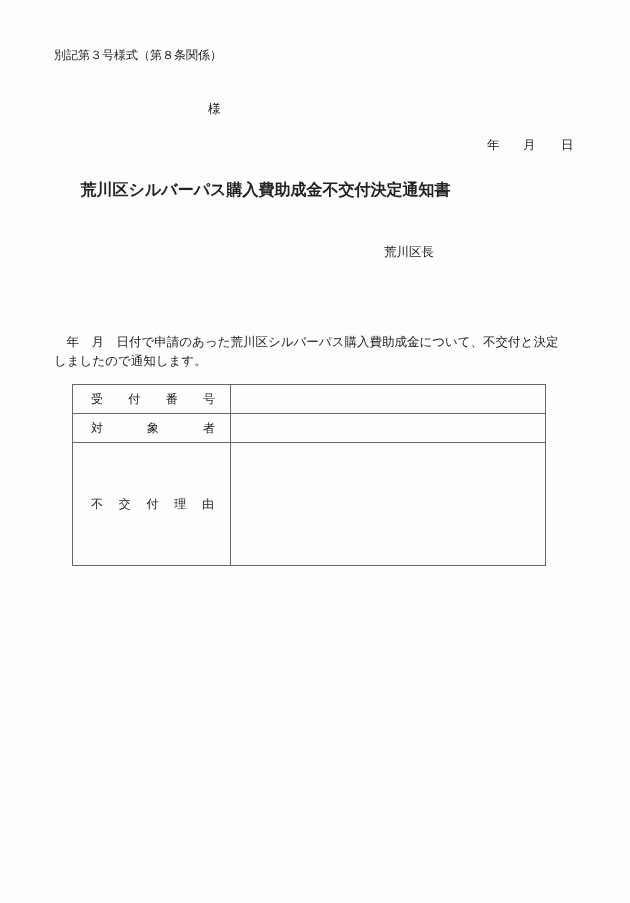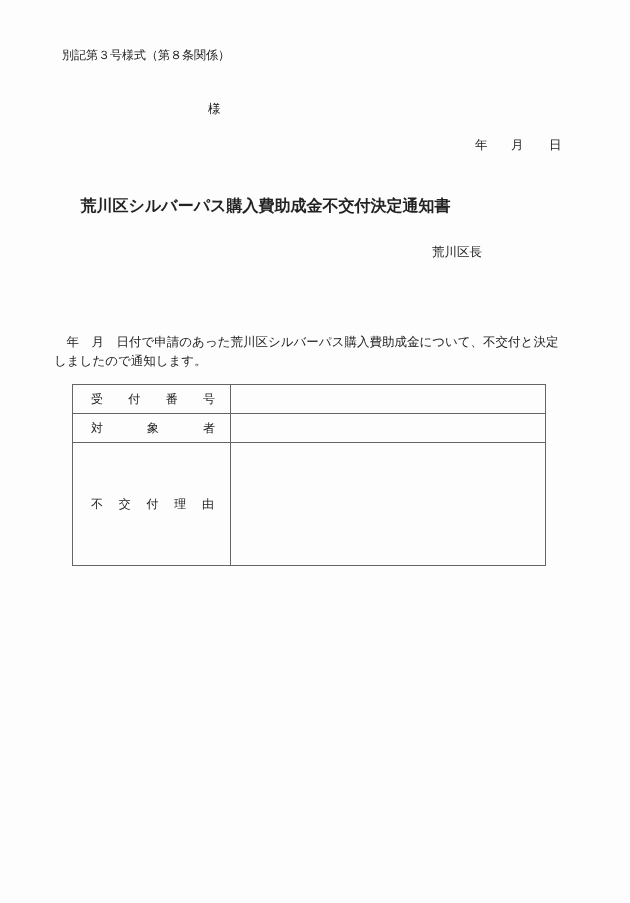--- a/index.html
+++ b/index.html
@@ -1,29 +1,29 @@
 <!DOCTYPE html>
 <html><head>
 <meta charset="utf-8">
 <style>
   html, body { margin:0; padding:0; }
   body {
     width:630px; height:903px; background:#fdfdfd; position:relative; overflow:hidden;
     font-family: "DejaVu Serif", "Liberation Serif", serif; color:#222;
   }
   .abs { position:absolute; white-space:nowrap; }
-  .form-no { left:62px; top:47px; font-size:12px; }
+  .form-no { left:54px; top:47px; font-size:12px; }
   .addressee { left:208px; top:101px; font-size:12.5px; }
-  .date { left:475px; top:137px; font-size:12.5px; }
+  .date { left:487px; top:137px; font-size:12.5px; }
   .date span { display:inline-block; }
   .date .y { width:36px; }
   .date .m { width:38px; }
   .title { left:0; width:531px; text-align:center; top:180px; font-size:16px; font-weight:bold;
-    font-family: "DejaVu Sans", "Liberation Sans", sans-serif; margin-top: 16px; }
-  .issuer { left:384px; top:244px; font-size:12.5px;margin-left:48px; }
+    font-family: "DejaVu Sans", "Liberation Sans", sans-serif; }
+  .issuer { left:384px; top:244px; font-size:12.5px; }
   .body-text { left:54px; top:332px; width:510px; font-size:12.5px; line-height:19px; white-space:normal; }
   table.info {
     position:absolute; left:72px; top:384px; width:474px; border-collapse:collapse;
     font-size:12px;
   }
   table.info td { border:1px solid #666; padding:0; }
   table.info td.label { width:157px; }
   .lbl { display:flex; justify-content:space-between; padding:0 15px 0 18px; }
   .lbl5 { display:flex; justify-content:space-between; padding:0 16px 0 18px; }
   tr.r1 td, tr.r2 td { height:28px; }

